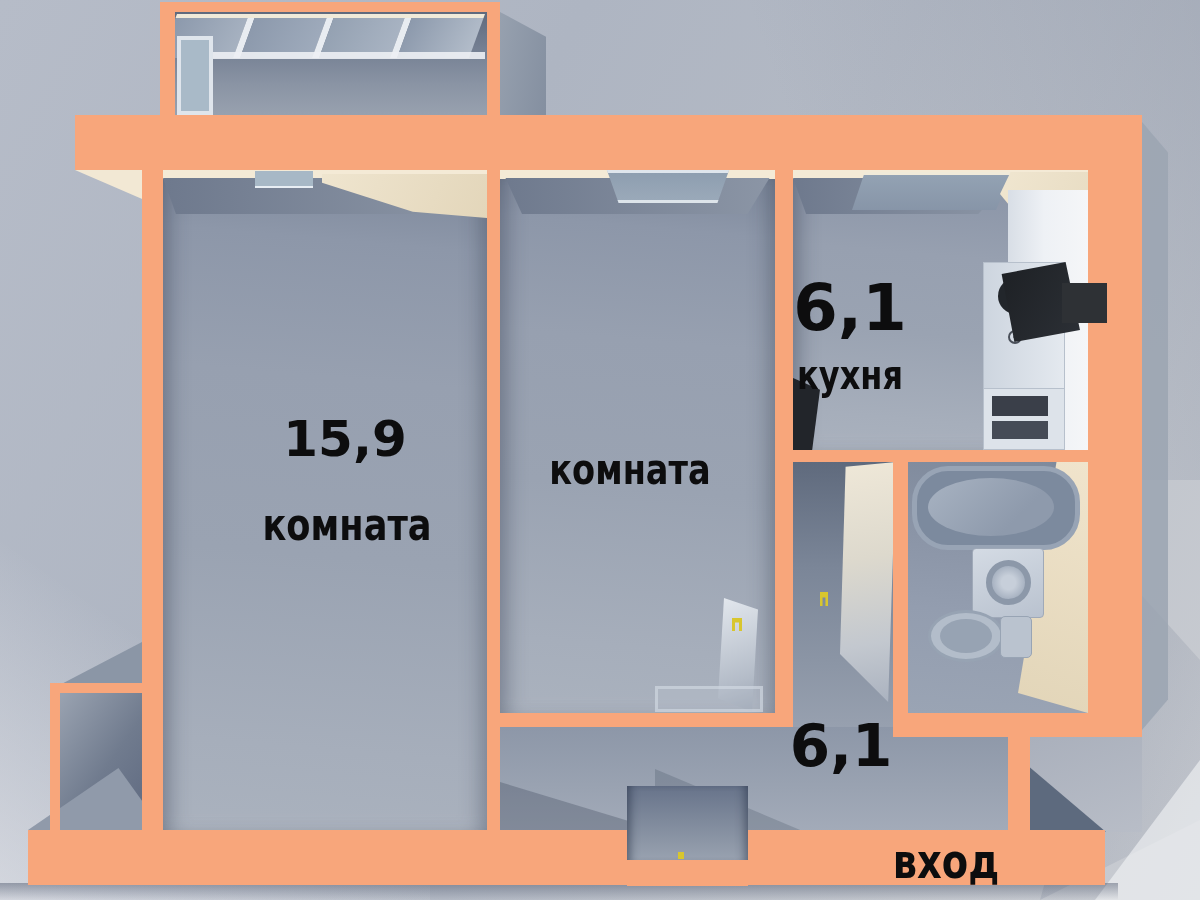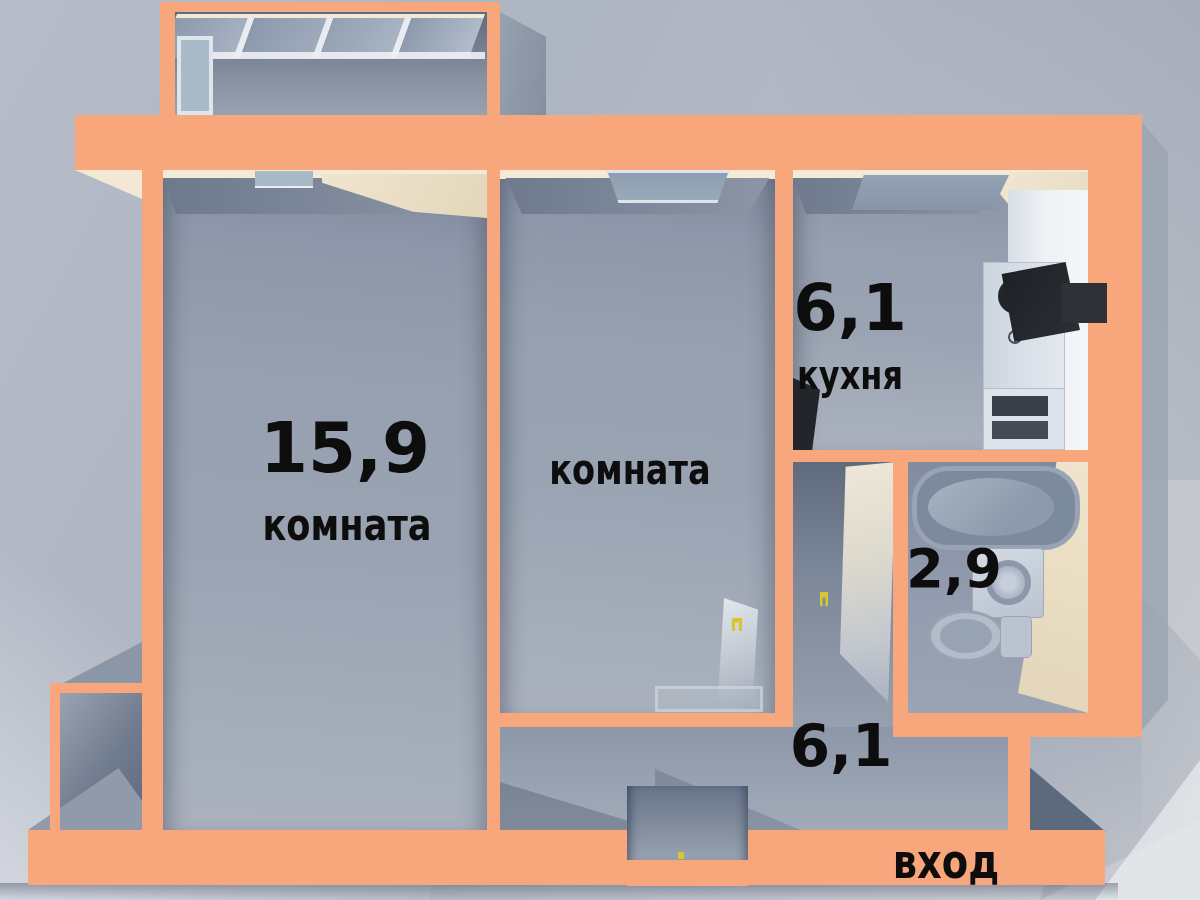--- a/index.html
+++ b/index.html
@@ -188,27 +188,26 @@
   <div class="abs wall" style="left:627px;top:860px;width:121px;height:26px;"></div>
   <div class="abs wall" style="left:748px;top:830px;width:357px;height:55px;"></div>
   <div class="abs wall" style="left:487px;top:170px;width:13px;height:662px;"></div>
   <div class="abs wall" style="left:775px;top:170px;width:18px;height:557px;"></div>
   <div class="abs wall" style="left:500px;top:713px;width:287px;height:14px;"></div>
   <div class="abs wall" style="left:793px;top:450px;width:349px;height:12px;"></div>
   <div class="abs wall" style="left:893px;top:462px;width:15px;height:251px;"></div>
   <div class="abs wall" style="left:893px;top:713px;width:249px;height:24px;"></div>
   <div class="abs wall" style="left:1008px;top:727px;width:22px;height:103px;"></div>
 
-  <div class="lbl" style="left:345px;top:414px;font-size:69px;">15,9</div>
+  <div class="lbl" style="left:345px;top:414px;font-size:50px;">15,9</div>
   <div class="lbl name" style="left:347px;top:503px;font-size:44px;">комната</div>
 
   <div class="lbl name" style="left:630px;top:449px;font-size:42px;">комната</div>
 
   <div class="lbl" style="left:850px;top:276px;font-size:64px;">6,1</div>
   <div class="lbl name" style="left:850px;top:355px;font-size:40px;">кухня</div>
 
-  <div class="lbl" style="left:954px;top:542px;font-size:54px;">2,9</div>
 
   <div class="lbl" style="left:841px;top:717px;font-size:58px;">6,1</div>
 
   <div class="lbl name" style="left:946px;top:837px;font-size:48px;">вход</div>
 
 </div>
 
 </body></html>

